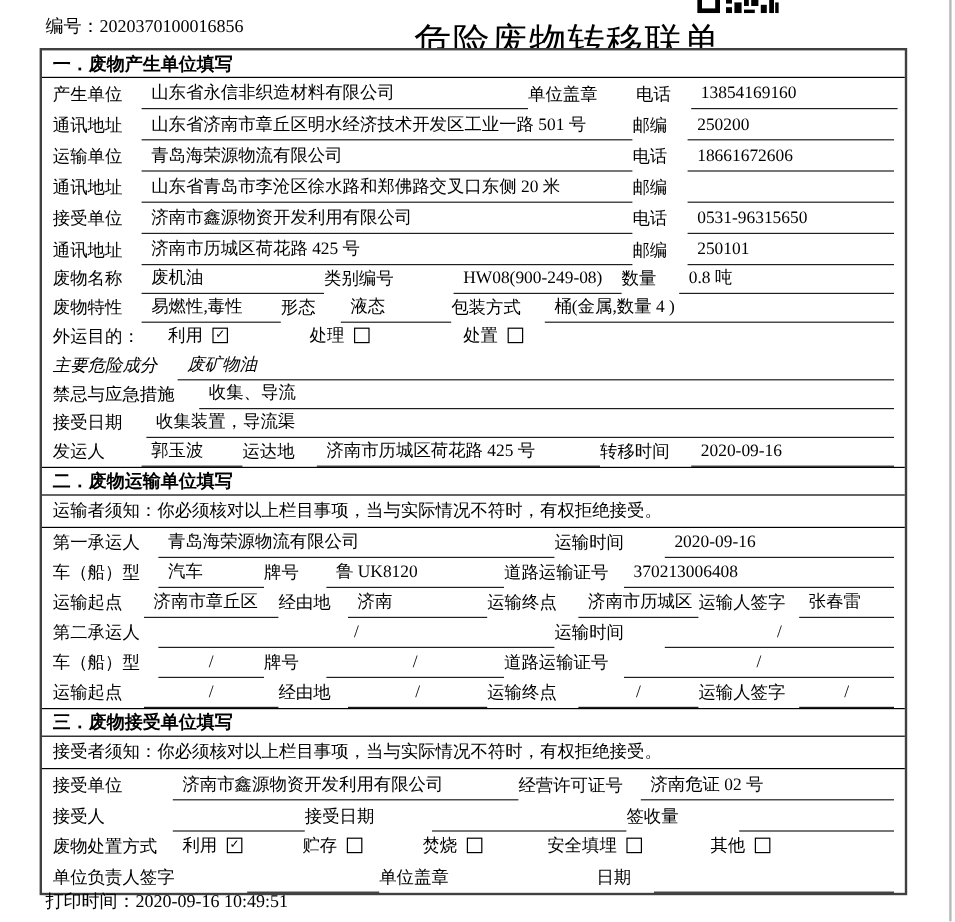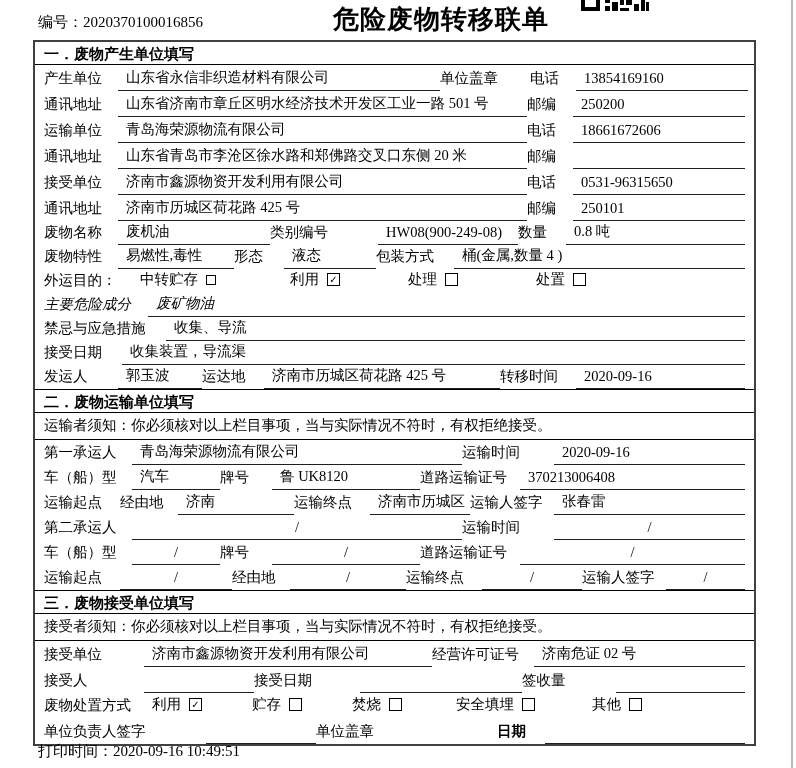--- a/index.html
+++ b/index.html
@@ -6,23 +6,23 @@
   body{
     width:796px;height:768px;position:relative;overflow:hidden;
     background:#ffffff;color:#000;
     font-family:"Liberation Serif","DejaVu Serif",serif;
     font-size:14.5px;
   }
   .page-edge{position:absolute;left:791px;top:0;bottom:0;width:2px;background:#b9b9b9;}
   
   .doc-number{position:absolute;left:38px;top:13px;font-size:15px;white-space:nowrap;}
   .doc-title{
-    position:absolute;left:333px;top:2px;margin:0;
+    position:absolute;left:333px;top:2px;margin:12px;
     font-family:"Liberation Sans","DejaVu Sans",sans-serif;
-    font-size:26px;font-weight:bold;letter-spacing:1px;white-space:nowrap;
+    font-size:31px;font-weight:normal;letter-spacing:1px;white-space:nowrap;
   }
   .qr{position:absolute;left:581px;top:0;}
   
   .form-table{
     position:absolute;left:33px;top:40px;width:723px;
     border:2px solid #404040;background:#fff;box-sizing:border-box;
   }
   .sec-header{
     font-family:"Liberation Sans","DejaVu Sans",sans-serif;
     font-weight:bold;font-size:15px;line-height:19px;
@@ -121,24 +121,20 @@
     <div class="frow" style="height: 24px;">
       <span class="lbl" style="flex: 0 0 74px;">废物特性</span>
       <span class="val u" style="flex: 0 0 116px;">易燃性,毒性</span>
       <span class="lbl" style="flex: 0 0 50px;">形态</span>
       <span class="val u" style="flex: 0 0 92px;">液态</span>
       <span class="lbl" style="flex: 0 0 78px;">包装方式</span>
       <span class="val u" style="flex: 1 1 0px;">桶(金属,数量 4 )</span>
     </div>
     <div class="frow" style="height: 24px;">
       <span class="lbl" style="flex: 0 0 96px;">外运目的：</span>
-      <span class="chk" style="flex: 0 0 150px;">
-        <span class="chk-txt">中转贮存</span>
-        <span class="box small"></span>
-      </span>
       <span class="chk" style="flex: 0 0 118px;">
         <span class="chk-txt">利用</span>
         <span class="box on">✓</span>
       </span>
       <span class="chk" style="flex: 0 0 128px;">
         <span class="chk-txt">处理</span>
         <span class="box"></span>
       </span>
       <span class="chk" style="flex: 1 1 0px;">
         <span class="chk-txt">处置</span>
@@ -178,20 +174,21 @@
     <div class="frow" style="height: 25px;">
       <span class="lbl" style="flex: 0 0 88px;">车（船）型</span>
       <span class="val u" style="flex: 0 0 88px;">汽车</span>
       <span class="lbl" style="flex: 0 0 52px;">牌号</span>
       <span class="val u" style="flex: 0 0 148px;">鲁 UK8120</span>
       <span class="lbl" style="flex: 0 0 100px;">道路运输证号</span>
       <span class="val u" style="flex: 1 1 0px;">370213006408</span>
     </div>
     <div class="frow" style="height: 25px;">
       <span class="lbl" style="flex: 0 0 76px;">运输起点</span>
+      <span class="val u" style="flex: 0 0 112px;">济南市章丘区</span>
       <span class="lbl" style="flex: 0 0 58px;">经由地</span>
       <span class="val u" style="flex: 0 0 116px;">济南</span>
       <span class="lbl" style="flex: 0 0 76px;">运输终点</span>
       <span class="val u" style="flex: 0 0 100px;">济南市历城区</span>
       <span class="lbl" style="flex: 0 0 84px;">运输人签字</span>
       <span class="val u" style="flex: 1 1 0px;">张春雷</span>
     </div>
     <div class="frow" style="height: 25px;">
       <span class="lbl" style="flex: 0 0 88px;">第二承运人</span>
       <span class="val u ctr" style="flex: 0 0 330px;">/</span>
@@ -255,21 +252,21 @@
       <span class="chk" style="flex: 1 1 0px;">
         <span class="chk-txt">其他</span>
         <span class="box"></span>
       </span>
     </div>
     <div class="frow" style="height: 26px;">
       <span class="lbl" style="flex: 0 0 162px;">单位负责人签字</span>
       <span class="val u" style="flex: 0 0 110px;"></span>
       <span class="lbl" style="flex: 0 0 96px;">单位盖章</span>
       <span class="gapc" style="flex: 1 1 0px;"></span>
-      <span class="lbl" style="flex: 0 0 48px; font-weight: bold;">日期</span>
+      <span class="lbl" style="flex: 0 0 48px;">日期</span>
       <span class="val u" style="flex: 0 0 200px;"></span>
     </div>
   </div>
 
 <div class="doc-footer">
   <span>打印时间：</span><span>2020-09-16 10:49:51</span>
 </div>
 
 <div class="page-edge"></div>
 

